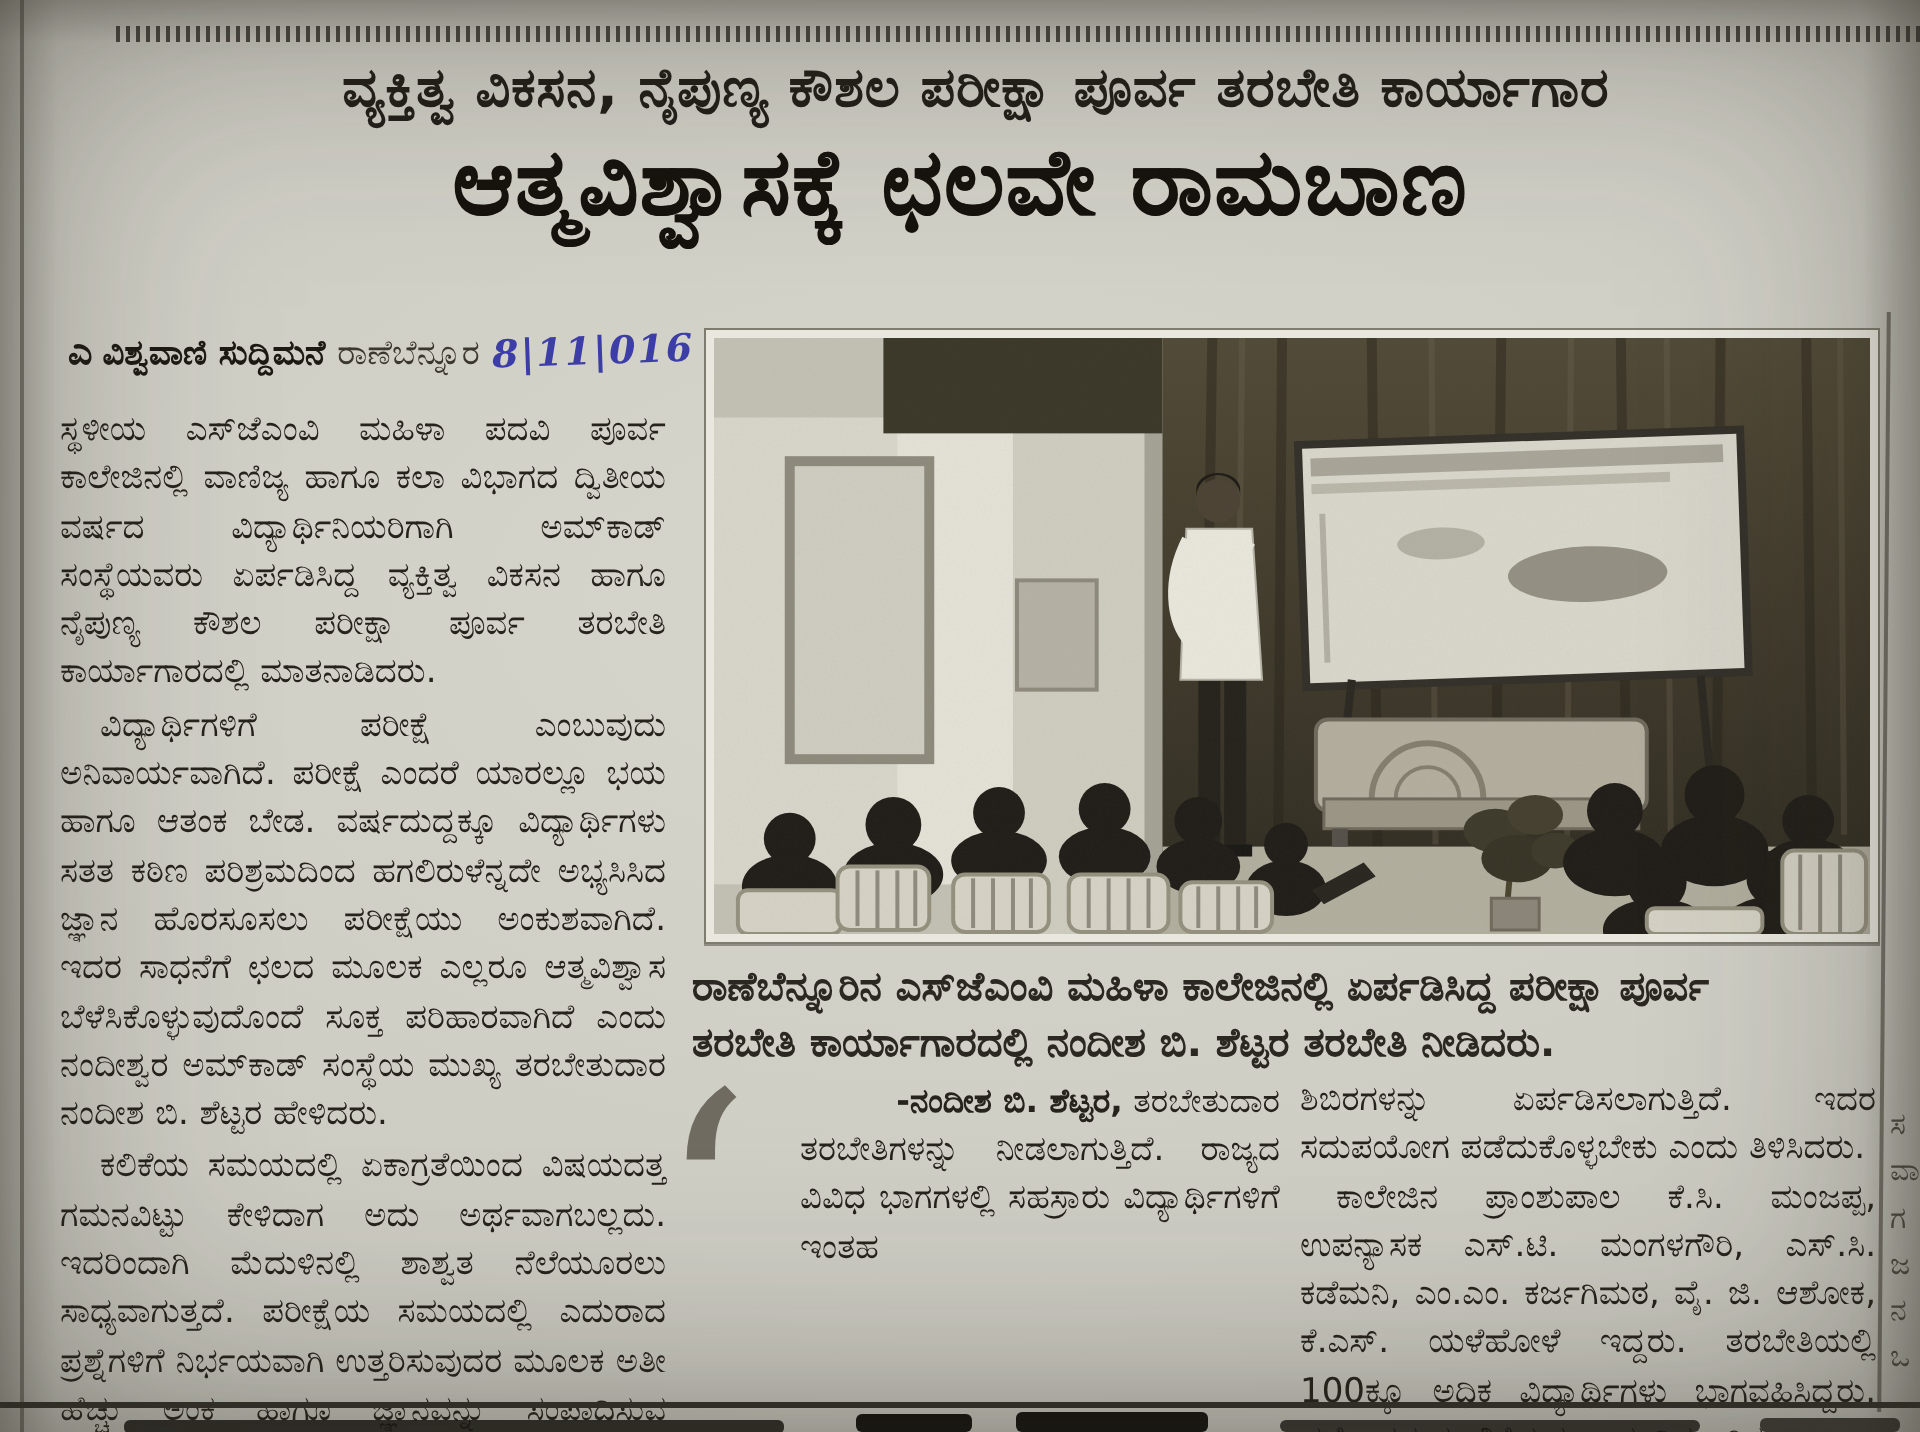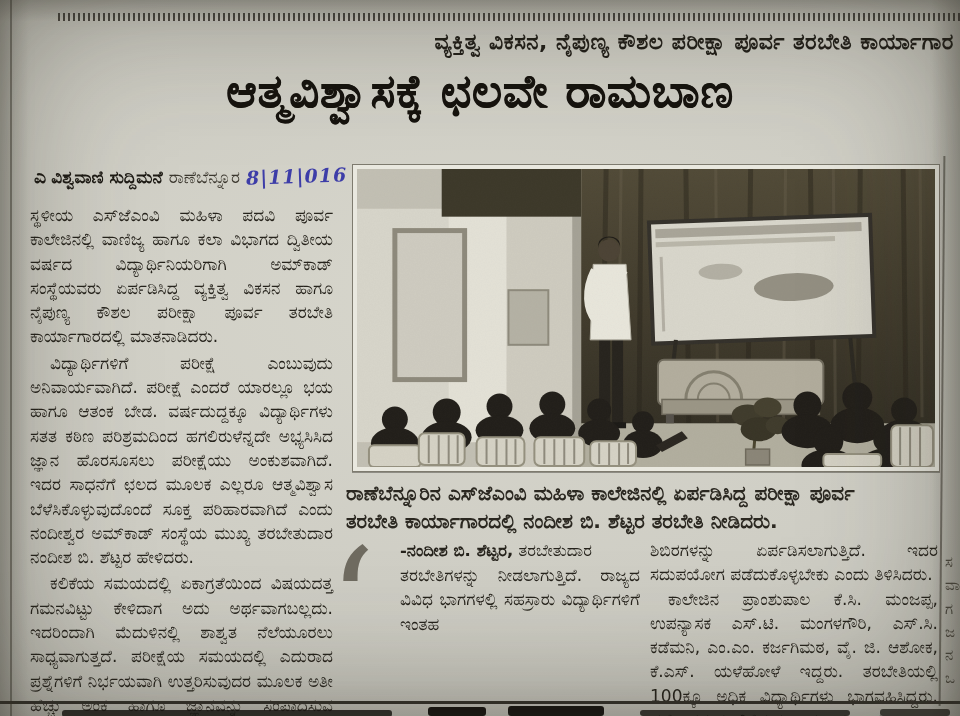--- a/index.html
+++ b/index.html
@@ -17,22 +17,22 @@
   }
   .vignette{position:absolute;inset:0;z-index:60;pointer-events:none;
     box-shadow:inset 0 0 150px rgba(42,40,32,.42), inset 0 0 36px rgba(42,40,32,.18);}
   .ink{color:#232019;}
 
   .left-rule{position:absolute;left:10px;top:0;width:2px;height:716px;background:rgba(62,59,50,.5);}
   .right-rule{position:absolute;left:941px;top:156px;width:2px;height:550px;background:rgba(70,66,56,.62);transform:rotate(.5deg);}
   .top-rule{position:absolute;left:58px;top:13px;width:902px;height:8px;
     background:repeating-linear-gradient(90deg,#33302a 0 2px,transparent 2px 5px);opacity:.85;}
 
-  .kicker{position:absolute;left:0;right:6px;top:29px;text-align:right;
-    font-size:22px;font-weight:700;letter-spacing:.5px;color:#221f19;padding-left:22px;}
+  .kicker{position:absolute;left:0;right:6px;top:29px;text-align:center;
+    font-size:27px;font-weight:700;letter-spacing:.5px;color:#221f19;padding-left:22px;}
   .headline{position:absolute;left:0;right:0;top:64px;text-align:center;
     font-size:46px;font-weight:900;color:#16130e;letter-spacing:1px;
     text-shadow:.6px 0 0 #16130e;}
 
   .byline{position:absolute;left:34px;top:165px;font-size:17px;white-space:nowrap;}
   .byline .mark{font-weight:900;font-size:19px;margin-right:5px;color:#1d1a14;}
   .byline .agency{font-weight:700;color:#1d1a14;}
   .byline .place{color:#3c382f;margin-left:6px;}
   .byline .hand-date{color:#3d3da8;font-weight:700;font-style:italic;font-size:19px;margin-left:6px;
     letter-spacing:1px;display:inline-block;transform:rotate(-2deg);font-family:"DejaVu Serif",serif;}
@@ -47,21 +47,21 @@
   .photo-frame svg{display:block;width:100%;height:100%;}
 
   .caption{position:absolute;left:346px;top:480px;width:548px;
     font-size:20px;font-weight:600;line-height:1.38;color:#2b2821;}
 
   .quote-block{position:absolute;left:336px;top:538px;width:304px;}
   .quote-mark{float:left;width:64px;height:84px;overflow:hidden;
     font-family:"DejaVu Serif",serif;font-size:150px;line-height:150px;color:#6f6b60;
     text-indent:-8px;margin-top:-10px;}
   .quote-text{font-size:16.5px;font-weight:600;line-height:1.5;text-align:justify;color:#26231c;}
-  .quote-attrib{clear:none;text-align:left;font-size:16.5px;margin-top:3px;color:#26231c;}
+  .quote-attrib{clear:none;text-align:right;font-size:16.5px;margin-top:3px;color:#26231c;}
   .quote-attrib .name{font-weight:800;}
   .quote-cont{margin-top:3px;}
 
   .col-right{position:absolute;left:650px;top:538px;width:288px;}
   .col-right p{margin:0;}
   .col-right p + p{text-indent:18px;}
 
   .bottom-rule{position:absolute;left:0;top:701px;width:960px;height:3px;background:#34312a;}
   .next-strip{position:absolute;left:0;top:706px;width:960px;height:10px;overflow:hidden;}
   .blob{position:absolute;background:#15130f;border-radius:3px;}

